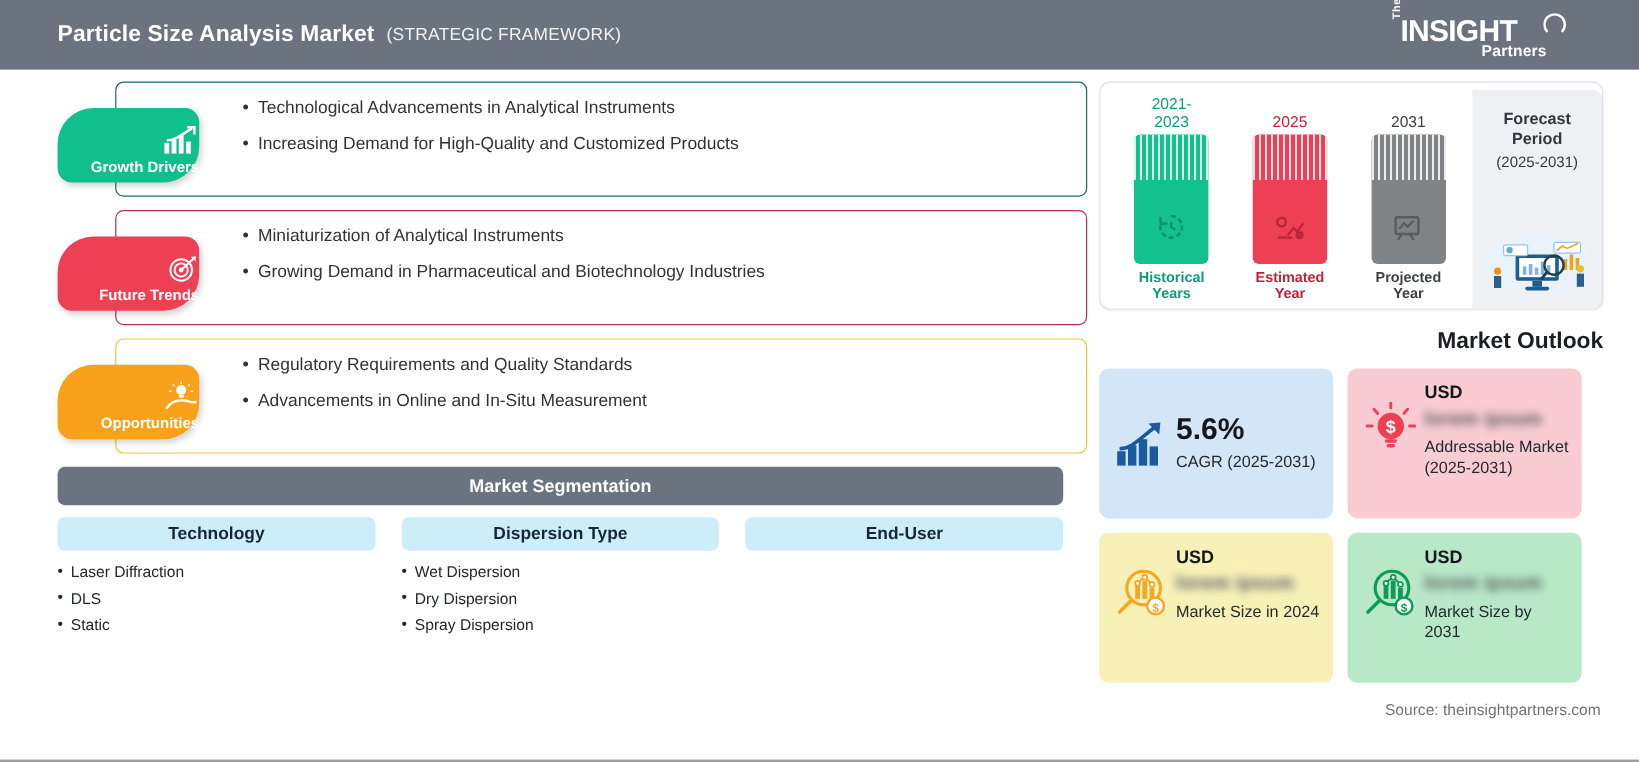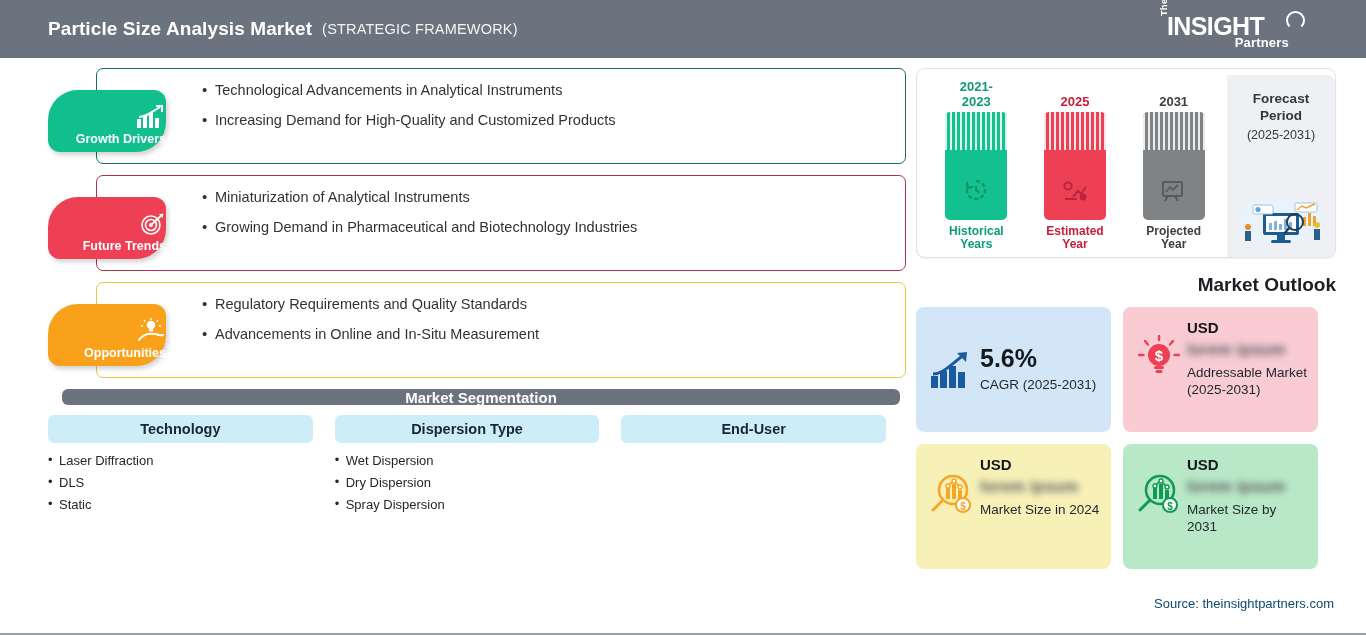--- a/index.html
+++ b/index.html
@@ -121,30 +121,30 @@
   .fw-list li:before {
     content: "•";
     position: absolute;
     left: 0; top: -1px;
     font-size: 15px;
   }
 
   
   .seg-header {
     margin-top: 4px;
-    height: 16px;
+    height: 32px;
     background: #6b737e;
     border-radius: 6px;
     color: #fff;
     font-size: 15px;
     font-weight: bold;
     display: flex;
     align-items: center;
     justify-content: center;
-    margin-left: 44px;
+    margin-left: 30px;
     width: 838px;
   }
   .seg-cols { display: flex; margin-left: 30px; width: 838px; margin-top: 10px; gap: 22px; }
   .seg-col { width: 265px; }
   .seg-title {
     background: #cdeef8;
     border-radius: 6px;
     height: 28px;
     color: #15263a;
     font-size: 14.5px;
@@ -168,21 +168,21 @@
     border: 1px solid #dfe2e6;
     border-radius: 9px;
     height: 190px;
     display: flex;
     padding: 6px 0 0 6px;
     background: #fff;
     box-shadow: 0 1px 2px rgba(0,0,0,.06);
   }
   .bars { display: flex; flex: 1; align-items: flex-end; justify-content: space-around; padding: 0 4px 6px 4px; }
   .bar-unit { width: 62px; text-align: center; position: relative; }
-  .bar-year { font-size: 13px; font-weight: bold; margin-bottom: 3px; }
+  .bar-year { font-size: 13px; font-weight: normal; margin-bottom: 3px; }
   .bar-col {
     height: 108px;
     border-radius: 5px;
     position: relative;
     overflow: hidden;
     display: flex;
     align-items: flex-end;
     justify-content: center;
   }
   .bar-stripes {
@@ -232,22 +232,22 @@
     font-size: 16px;
     font-weight: bold;
     color: #55585c;
     filter: blur(3.6px);
     margin: 5px 0 4px 0;
     letter-spacing: .3px;
   }
   .source {
     text-align: right;
     font-size: 13px;
-    color: #0c4a6e;
-    margin-top: 27px;
+    color: #737373;
+    margin-top: 15px;
     padding-right: 2px;
   }
 </style>
 </head>
 <body>
 
 <div class="header">
   <span class="header-title">Particle Size Analysis Market</span>
   <span class="header-sub">(STRATEGIC FRAMEWORK)</span>
 

